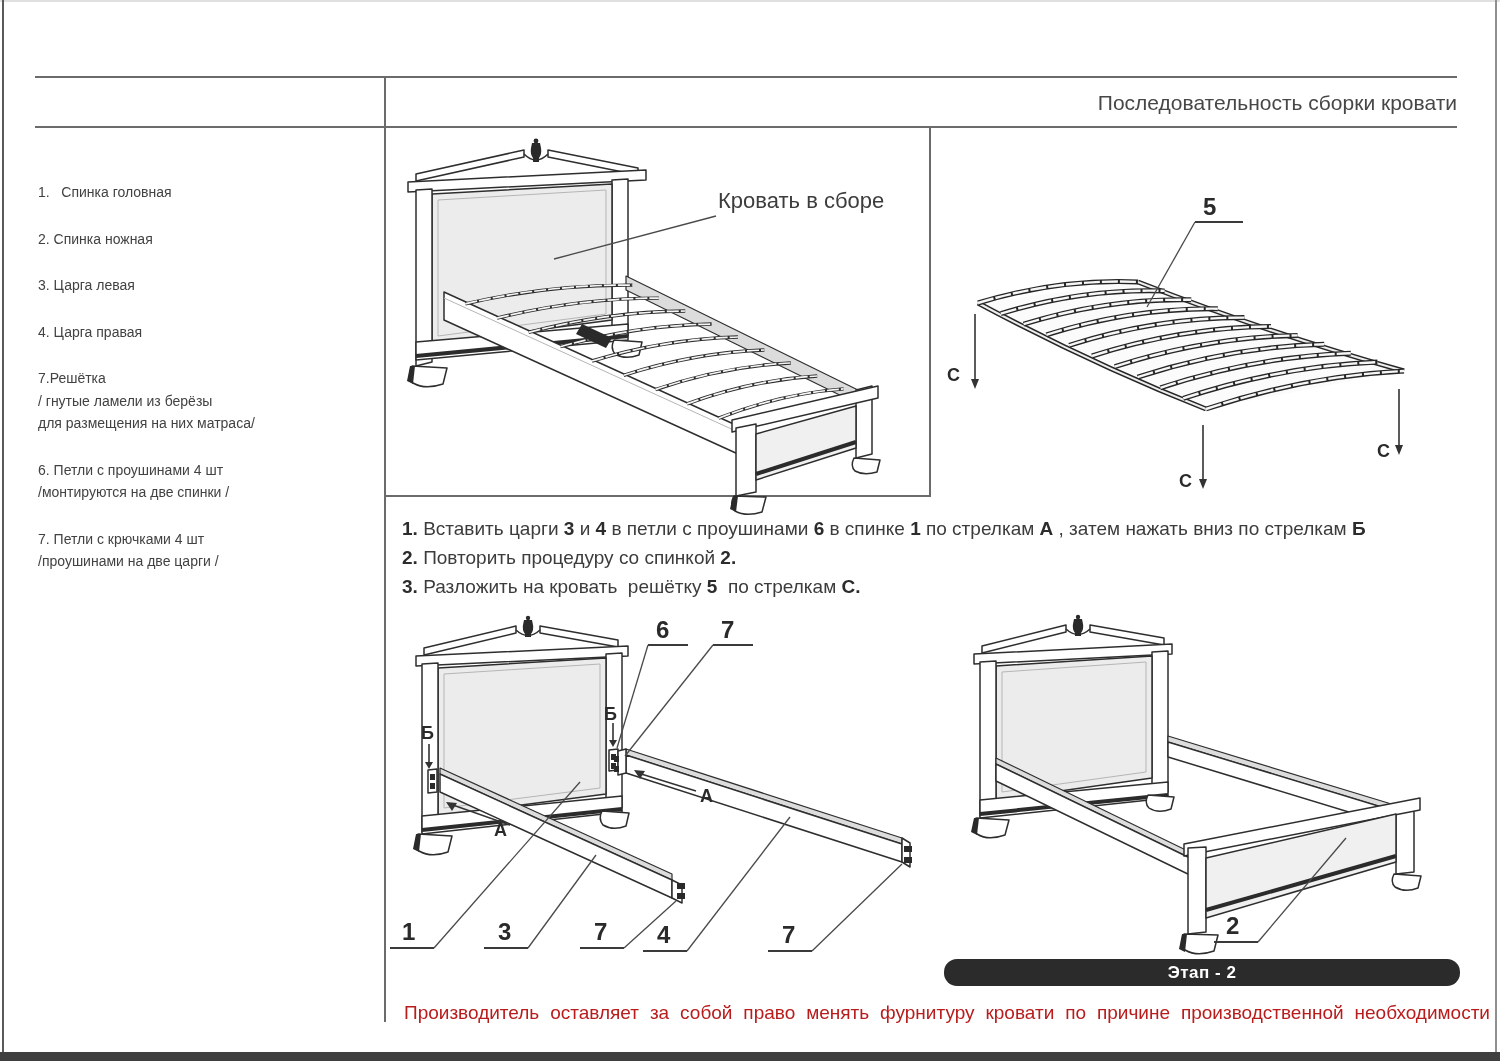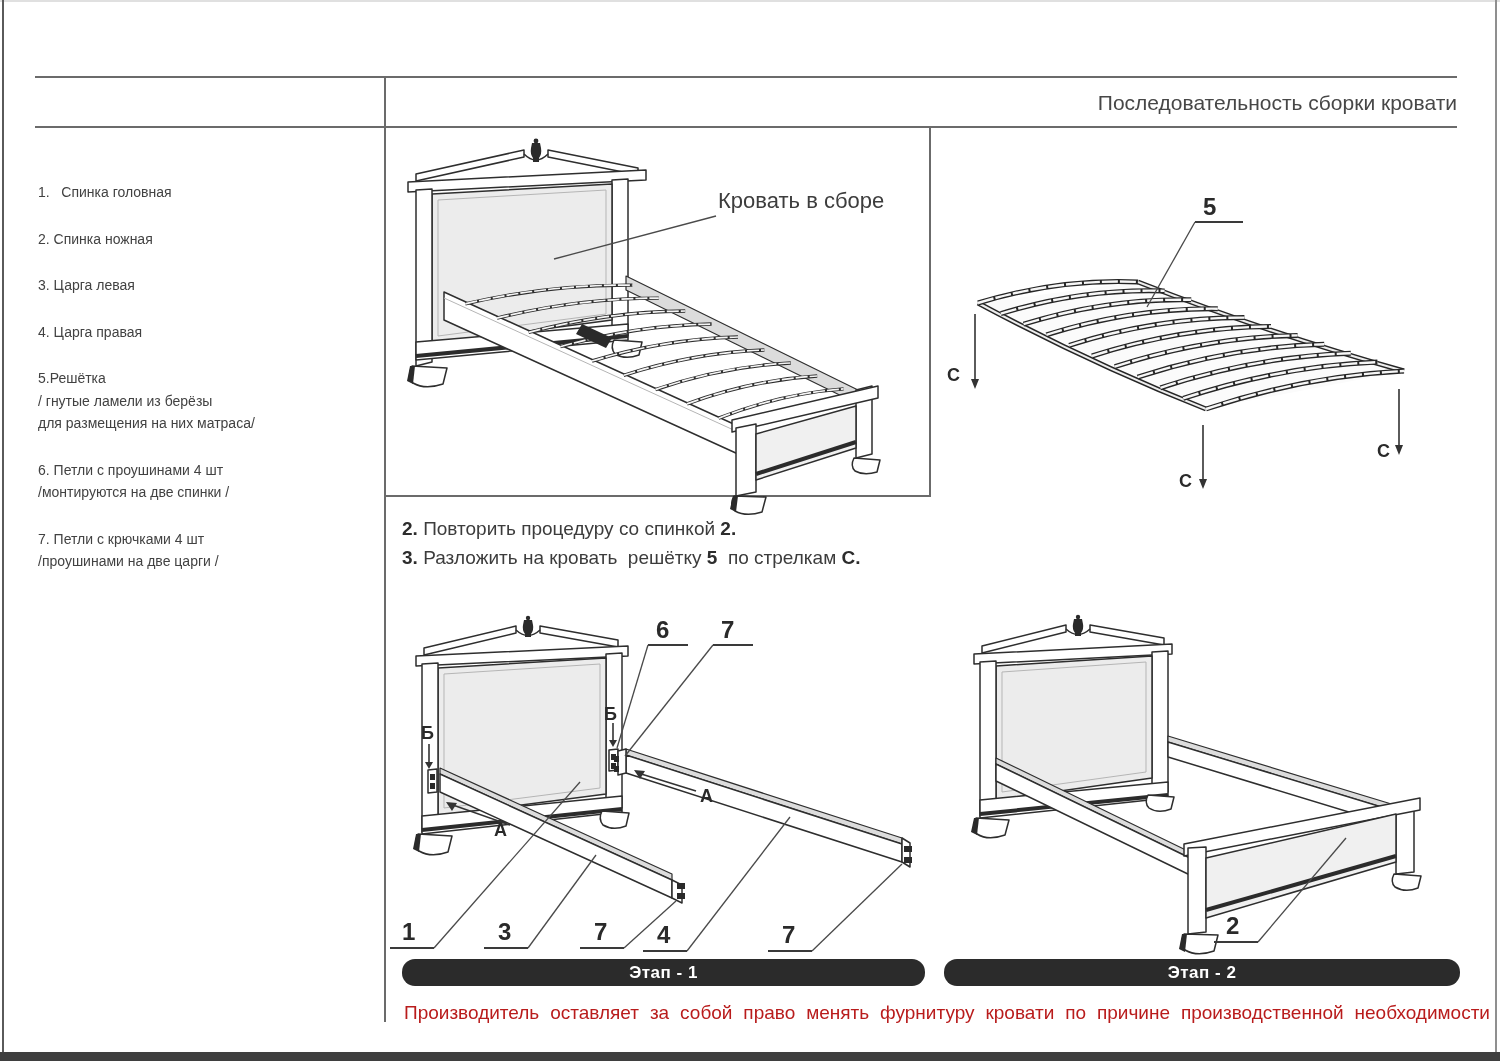--- a/index.html
+++ b/index.html
@@ -73,21 +73,21 @@
     <div class="unit">
         <span>2. Спинка ножная</span>
       </div>
     <div class="unit">
         <span>3. Царга левая</span>
       </div>
     <div class="unit">
         <span>4. Царга правая</span>
       </div>
     <div class="unit">
-      <span>5.Решётка</span>
+      <span>7.Решётка</span>
       <span>/ гнутые ламели из берёзы</span>
       <span>для размещения на них матраса/</span>
     </div>
     <div class="unit">
       <span>6. Петли с проушинами 4 шт</span>
       <span>/монтируются на две спинки /</span>
     </div>
     <div class="unit">
       <span>7. Петли с крючками 4 шт</span>
       <span>/проушинами на две царги /</span>
@@ -202,20 +202,21 @@
         <polygon class="ah" points="268,352 276,352 272,362"></polygon>
     </g>
     <g>
       <text class="let" x="446" y="330">С</text>
       <line class="arrow" x1="468" y1="262" x2="468" y2="318"></line>
         <polygon class="ah" points="464,318 472,318 468,328"></polygon>
     </g>
   </svg>
 
   <div class="instructions">
+    <div class="instr-line"><b>1.</b><span> Вставить царги </span><b>3</b><span> и </span><b>4</b><span> в петли с проушинами </span><b>6</b><span> в спинке </span><b>1</b><span> по стрелкам </span><b>А</b><span> , затем нажать вниз по стрелкам </span><b>Б</b></div>
     <div class="instr-line"><b>2.</b><span> Повторить процедуру со спинкой </span><b>2.</b></div>
     <div class="instr-line"><b>3.</b><span> Разложить на кровать  решётку </span><b>5</b><span>  по стрелкам </span><b>С.</b></div>
   </div>
 
   <svg style="left:390px;top:610px;" width="545" height="346" viewBox="0 0 545 346">
     <g>
       <polygon class="o" points="34,38 126,16 126,23 34,45"></polygon>
       <polygon class="o" points="150,16 228,30 228,37 150,23"></polygon>
       <path class="o" d="M126,20 q12,11 24,0" fill="none"></path>
       <g transform="translate(138,18)">
@@ -345,22 +346,19 @@
       <polygon class="dark" points="244,324 249,324 247,342 241,339"></polygon>
       <path class="o" d="M456,264 q-4,8 1,13 q10,6 23,1 l3,-12 z"></path>
     </g>
     <g>
       <text class="num" x="288" y="324">2</text>
       <line class="ul" x1="276" y1="332" x2="320" y2="332"></line>
       <line class="leader" x1="320" y1="332" x2="408" y2="228"></line>
     </g>
   </svg>
 
-  <div class="banner" style="left:402px;top:959px;width:523px;height:27px;">
-      <span>Этап - 1</span>
-    </div>
   <div class="banner" style="left:944px;top:959px;width:516px;height:27px;">
       <span>Этап - 2</span>
     </div>
 
   <div class="footer-note">Производитель оставляет за собой право менять фурнитуру кровати по причине производственной необходимости</div>
 
 </div>
 
 </body></html>

